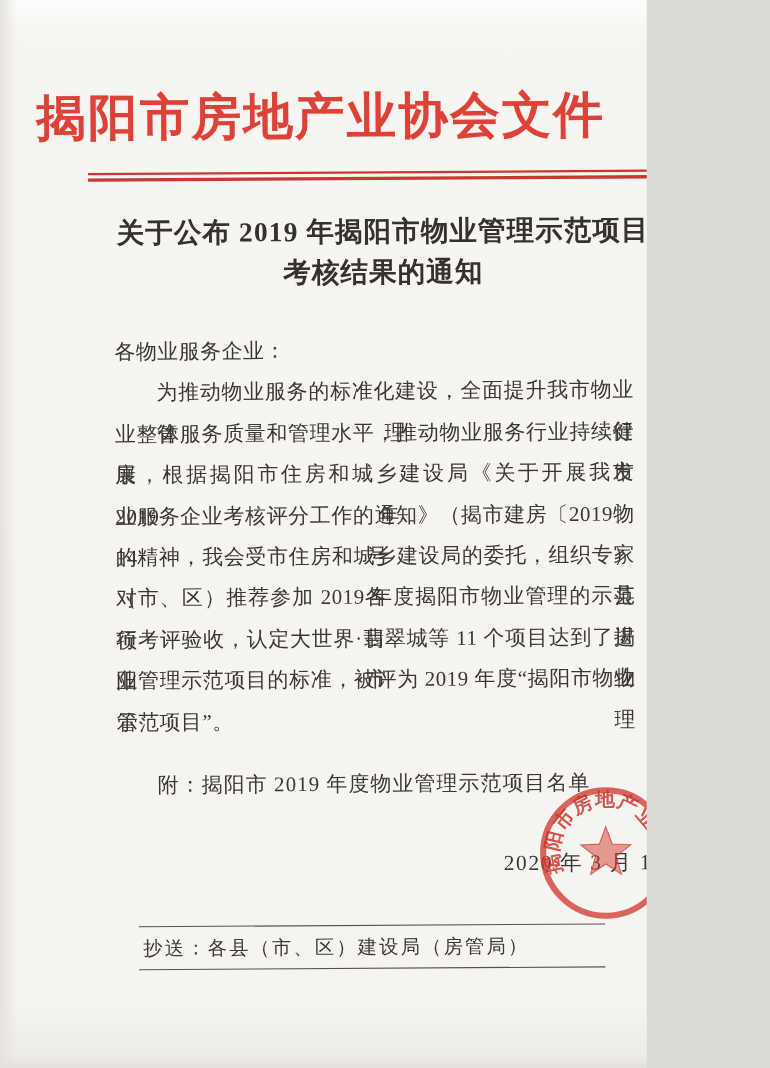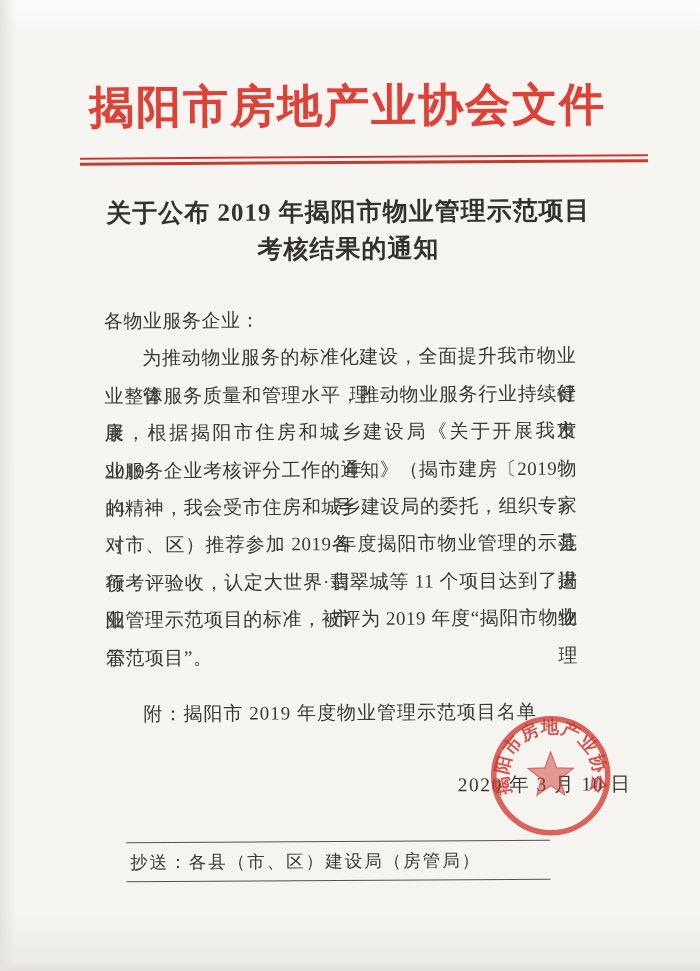--- a/index.html
+++ b/index.html
@@ -4,21 +4,21 @@
 <style>
   html,body{margin:0;padding:0;}
   body{
     width:700px;height:971px;
     background:#dcdad6;
     font-family:"Liberation Serif","DejaVu Serif",serif;
     overflow:hidden;
   }
   .page{
     position:relative;
-    width:700px;height:971px;
+    width:588px;height:971px;
     background:linear-gradient(180deg,#fdfdfc 0%,#f7f5f2 3.5%,#f6f4f1 94%,#edebe7 99%,#e4e1dc 100%);
     overflow:hidden;
   }
   .page::before{
     content:"";
     position:absolute;left:0;top:0;bottom:0;width:16px;
     background:linear-gradient(90deg,#e6e3de 0%,rgba(246,244,241,0) 100%);
     pointer-events:none;
   }
   .tilt{

